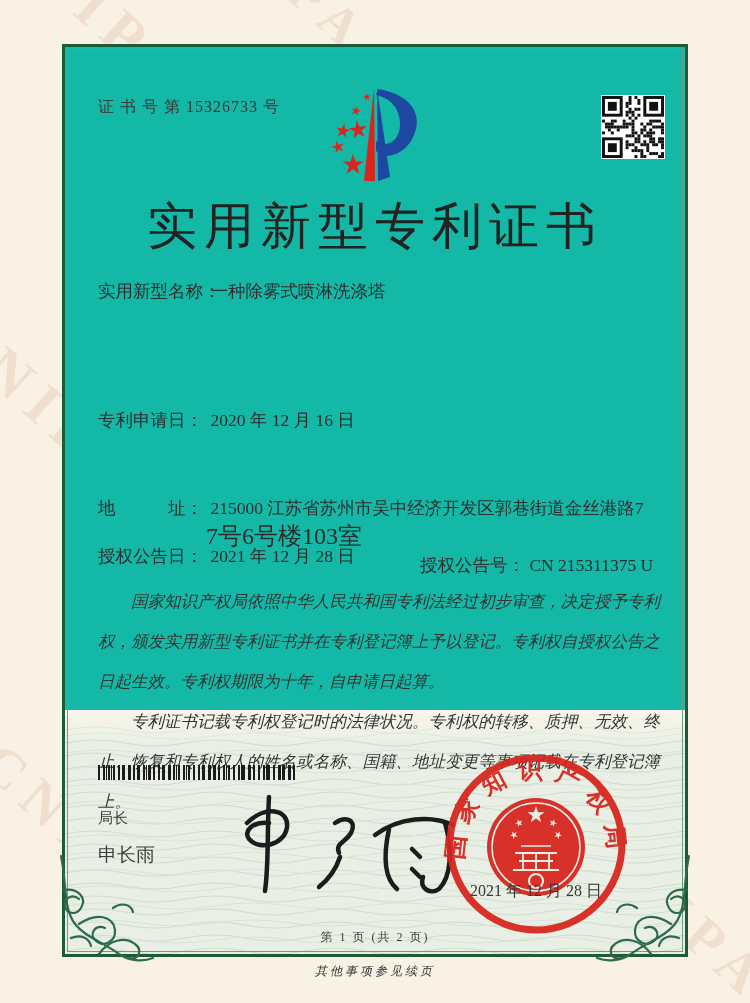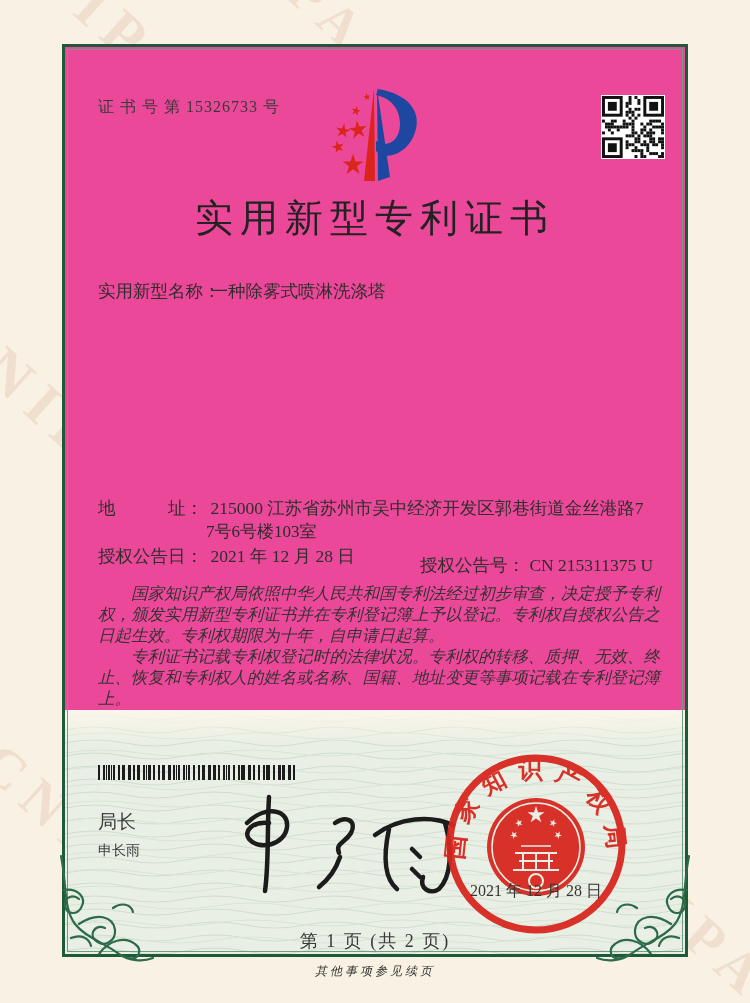--- a/index.html
+++ b/index.html
@@ -24,79 +24,79 @@
   .wm2{ left:170px; top:-60px; font-size:52px;}
   .wm3{ left:440px; top:240px; font-size:66px; color:rgba(205,152,126,0.24);}
   .wm4{ left:-80px; top:370px; }
   .wm5{ left:80px;  top:600px; color:rgba(190,160,140,0.15);}
   .wm6{ left:-40px; top:800px; font-size:56px;}
   .wm7{ left:560px; top:880px; font-size:56px;}
   
   .frame {
     position:absolute; z-index:1;
     left:62px; top:44px; width:626px; height:913px;
-    background:#ec4899;
+    background:#14b8a6;
     border:3px solid #1d5a39;
   }
   .frame::before {
     content:''; position:absolute; inset:2px;
     border:1px solid #6f9c83; pointer-events:none; z-index:5;
   }
   .cert-no {
     position:absolute; left:33px; top:50px;
     font-size:16px; letter-spacing:1px; color:#3a3a3a;
   }
   .logo { position:absolute; left:250px; top:38px; }
   .qr   { position:absolute; left:536px; top:48px; width:64px; height:64px; background:#fff; padding:1px; }
   .title {
     position:absolute; left:0; top:146px; width:100%;
-    text-align:center; font-size:38px; letter-spacing:7px;
+    text-align:center; font-size:50px; letter-spacing:7px;
     color:#222; font-weight:500;
   }
   
   .frow { position:absolute; left:33px; font-size:17.5px; color:#2e2e2e; white-space:nowrap; }
   .frow .lab { display:inline-block; width:108px; }
   .r1{top:232px}.r2{top:275px}.r3{top:318px}.r4{top:361px}
   .r5{top:405px}.r6{top:449px}.r7{top:497px}
-  .addr2 { position:absolute; left:141px; top:473px; font-size:17px; }
+  .addr2 { position:absolute; left:141px; top:473px; font-size:24px; }
   .pairB { position:absolute; left:322px; top:0;margin-top:9px; }
   
   .paras {
     position:absolute; left:33px; top:536px; width:562px;
-    font-size:16.5px; font-style:italic; line-height:21px;
-    color:#333; text-align:justify;
+    font-size:16.5px; font-style:italic; line-height:40px;
+    color:#333; text-align:justify;font-family:Liberation Mono, monospace;
   }
   .paras p { text-indent:2em; }
   
   .waveband { position:absolute; left:0; bottom:0; width:100%; height:244px; overflow:hidden; }
   .wavefade { position:absolute; left:0; top:0; width:100%; height:34px;
     background:linear-gradient(#fcf6ec, rgba(252,246,236,0)); }
   
   .barcode {
     position:absolute; left:33px; top:718px; width:197px; height:15px;
     background-image:
       repeating-linear-gradient(90deg,#1c1c1c 0 2px,transparent 2px 5px),
       repeating-linear-gradient(90deg,#1c1c1c 0 1px,transparent 1px 8px),
       repeating-linear-gradient(90deg,#1c1c1c 0 1px,transparent 1px 13px);
   }
   .sig-title {
     position:absolute; left:33px; top:762px;
     font-family:"Liberation Sans","DejaVu Sans",sans-serif;
-    font-size:19px; color:#3c3c3c;
+    font-size:15px; color:#3c3c3c;
   }
   .sig-name {
     position:absolute; left:33px; top:795px;
     font-family:Liberation Serif, serif;
-    font-size:14px; color:#3c3c3c;
+    font-size:19px; color:#3c3c3c;
   }
   .signature { position:absolute; left:142px; top:736px; }
   .seal { position:absolute; left:376px; top:702px; opacity:0.94; }
   .page-no {
     position:absolute; left:0; top:882px; width:100%;
-    text-align:center; font-size:18px; color:#3a3a3a; letter-spacing:2px;
+    text-align:center; font-size:12px; color:#3a3a3a; letter-spacing:2px;
   }
   .flourish { position:absolute; z-index:6; }
   .fl-left  { left:-12px; bottom:-14px; }
   .fl-right { right:-12px; bottom:-14px; transform:scaleX(-1); }
   .footer-note {
     position:absolute; z-index:1; left:0; top:963px; width:100%;
     text-align:center; font-size:12px; font-style:italic;
     letter-spacing:3px; color:#333;
   }
 </style>
@@ -282,20 +282,24 @@
         <rect x="60" y="60" width="3" height="3"></rect>
       </g>
   </svg>
 
   <div class="title">实用新型专利证书</div>
 
   <div class="frow r1">
     <span class="lab">实用新型名称：</span>
     <span>一种除雾式喷淋洗涤塔</span>
   </div>
+  <div class="frow r4">
+    <span class="lab">专利申请日：</span>
+    <span>2020 年 12 月 16 日</span>
+  </div>
   <div class="frow r6">
     <span class="lab">地　　　址：</span>
     <span>215000 江苏省苏州市吴中经济开发区郭巷街道金丝港路7</span>
   </div>
   <div class="addr2">7号6号楼103室</div>
   <div class="frow r7">
     <span class="lab">授权公告日：</span>
     <span>2021 年 12 月 28 日</span>
     <span class="pairB">
       <span>授权公告号：</span>

